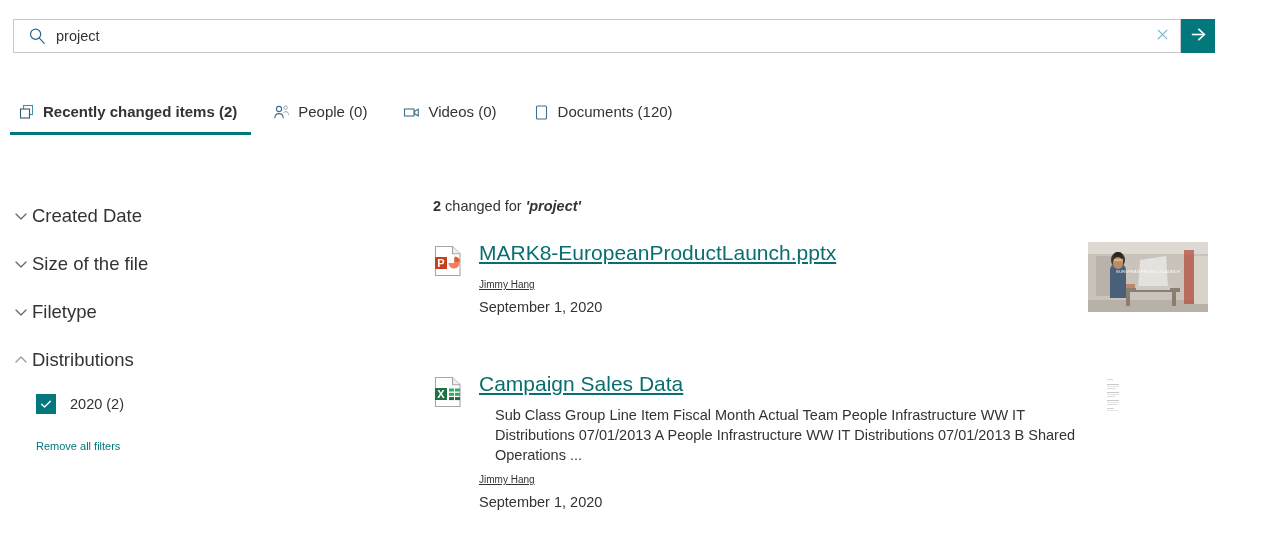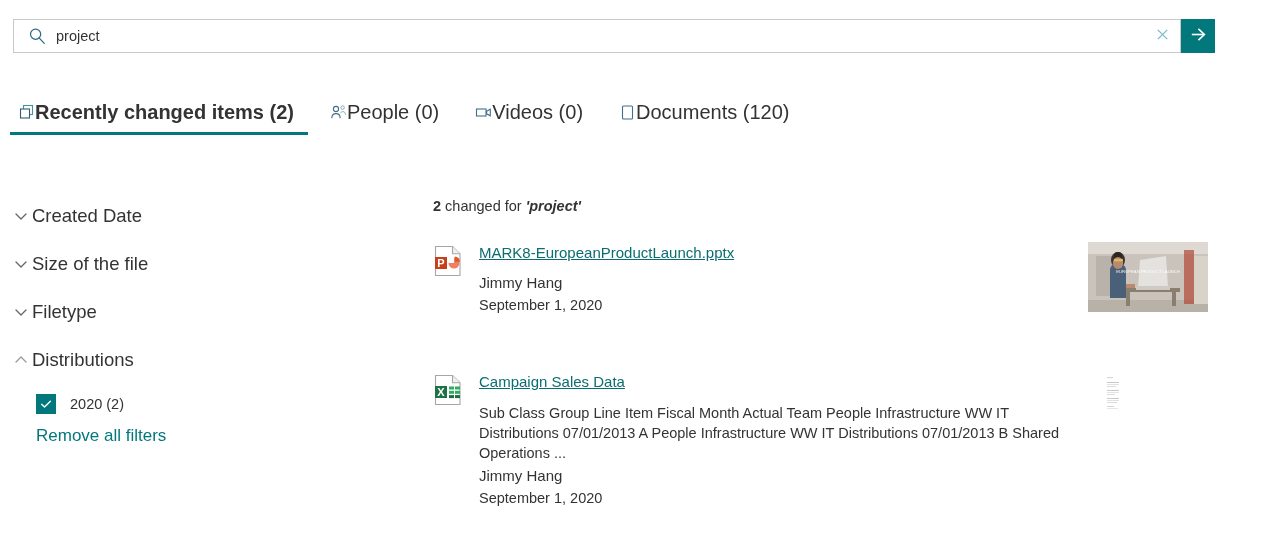--- a/index.html
+++ b/index.html
@@ -85,22 +85,23 @@
     position: absolute;
     left: 10px;
     top: 95px;
     display: flex;
     align-items: flex-end;
     height: 40px;
   }
   .tab {
     display: flex;
     align-items: center;
+    gap: 8px;
     padding: 4px 14px 10px 8px;
-    font-size: 20px;
+    font-size: 15px;
     color: #333333;
     cursor: pointer;
     border-bottom: 3px solid transparent;
     white-space: nowrap;
     line-height: 20px;
   }
   .tab .tab-ico {
     width: 17px;
     height: 17px;
     display: block;
@@ -157,23 +158,23 @@
     display: flex;
     align-items: center;
     justify-content: center;
   }
   .filter-option-label {
     font-size: 14.5px;
     color: #333333;
   }
   .remove-filters {
     display: inline-block;
-    margin-top: 8px;
+    margin-top: 22px;
     margin-left: 0;
-    font-size: 17px;
+    font-size: 11px;
     color: #03787c;
     cursor: pointer;
     text-decoration: none;
   }
 
   
   .results {
     position: absolute;
     left: 433px;
     top: 196px;
@@ -195,38 +196,39 @@
   }
   .result-icon {
     width: 30px;
     height: 32px;
     flex: 0 0 30px;
     margin-right: 16px;
     margin-top: 3px;
   }
   .result-body { flex: 1; min-width: 0; }
   .result-title {
-    font-size: 15px;
+    font-size: 21px;
     color: #0a6e70;
     text-decoration: underline;
     cursor: pointer;
     display: inline-block;
     line-height: 22px;
     margin-bottom: 10px;
   }
   .result-snippet {
     font-size: 14.5px;
     color: #333333;
     line-height: 20px;
-    margin: 0 0 4px 0;
+    margin: 0 0 4px 16px;
     max-width: 590px;
   }
   .result-author {
-    font-size: 15px;
-    color: #333333;
+    font-size: 10px;
+    color: #333333;
+    text-decoration: underline;
     cursor: pointer;
     display: inline-block;
     line-height: 18px;
     margin-bottom: 3px;
   }
   .result-date {
     font-size: 14.5px;
     color: #333333;
     line-height: 20px;
   }

